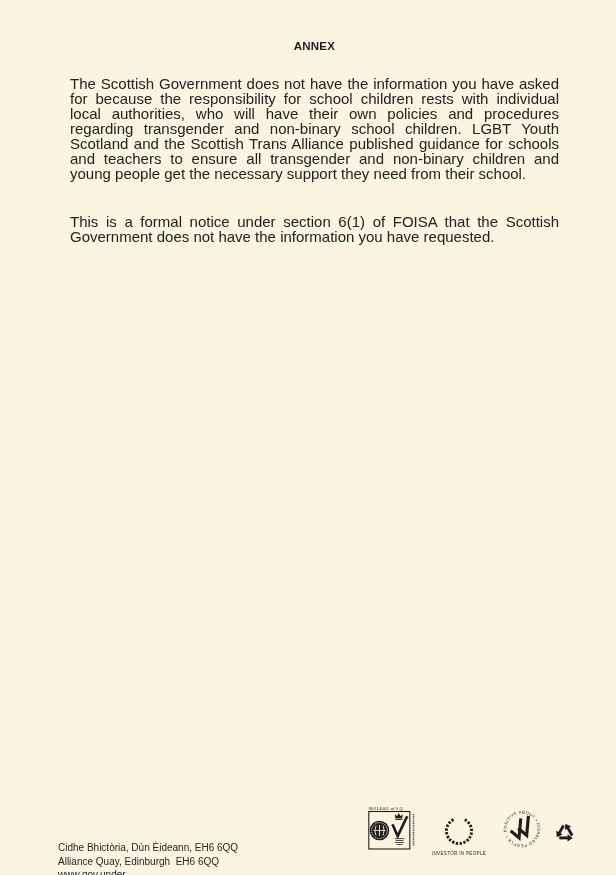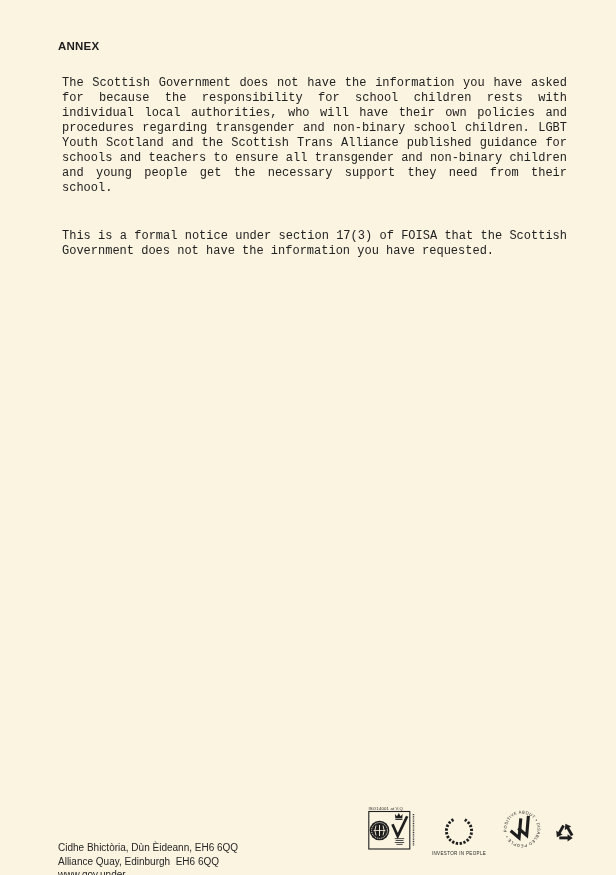--- a/index.html
+++ b/index.html
@@ -11,41 +11,40 @@
     margin: 0 auto;
     background: #FBF4E1;
     font-family: "Liberation Sans", sans-serif;
     color: #1E1E1E;
     overflow: hidden;
   }
   .content {
     padding: 40px 45px 0 58px;
   }
   .annex-row {
-    text-align: left;
+    text-align: center;
     font-weight: bold;
     font-size: 11.5px;
     line-height: 12px;
     letter-spacing: 0.2px;
   }
   .doc-heading {
     margin: 16px 0 0 0;
     font-size: 11.6px;
     font-weight: bold;
     line-height: 13px;
     letter-spacing: 0.1px;
   }
   .body-para {
-    margin: 4px;
-    font-size: 12px;
+    margin: 12px;
+    font-size: 15px;
     line-height: 15px;
     text-align: justify;
     text-justify: inter-word;
     color: #222;
-    font-family: Liberation Mono, monospace;
   }
   .body-para.first { margin-top: 24px; }
   .body-para.second { margin-top: 33px; }
 
   .footer {
     position: absolute;
     top: 805px;
     left: 58px;
     right: 41px;
     display: flex;
@@ -76,21 +75,21 @@
 <div class="page">
 
   <div class="content">
     <div class="annex-row">
       <span>ANNEX</span>
     </div>
 
 
     <p class="body-para first">The Scottish Government does not have the information you have asked for because the responsibility for school children rests with individual local authorities, who will have their own policies and procedures regarding transgender and non-binary school children. LGBT Youth Scotland and the Scottish Trans Alliance published guidance for schools and teachers to ensure all transgender and non-binary children and young people get the necessary support they need from their school.</p>
 
-    <p class="body-para second">This is a formal notice under section 17(3) of FOISA that the Scottish Government does not have the information you have requested.</p>
+    <p class="body-para second">This is a formal notice under section 6(1) of FOISA that the Scottish Government does not have the information you have requested.</p>
   </div>
 
   <div class="footer">
 
     <div class="address">
       <div class="address-line">Cidhe Bhictòria, Dùn Èideann, EH6 6QQ</div>
       <div class="address-line">Alliance Quay, Edinburgh  EH6 6QQ</div>
       <div class="address-line">www.gov.under</div>
     </div>
 

